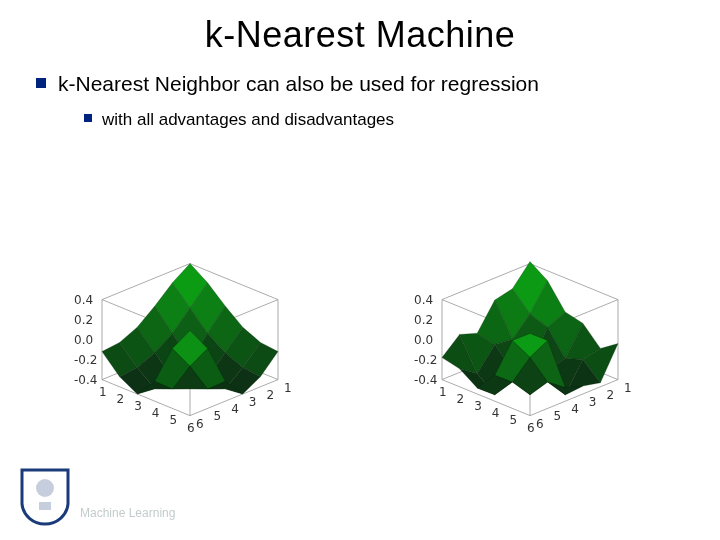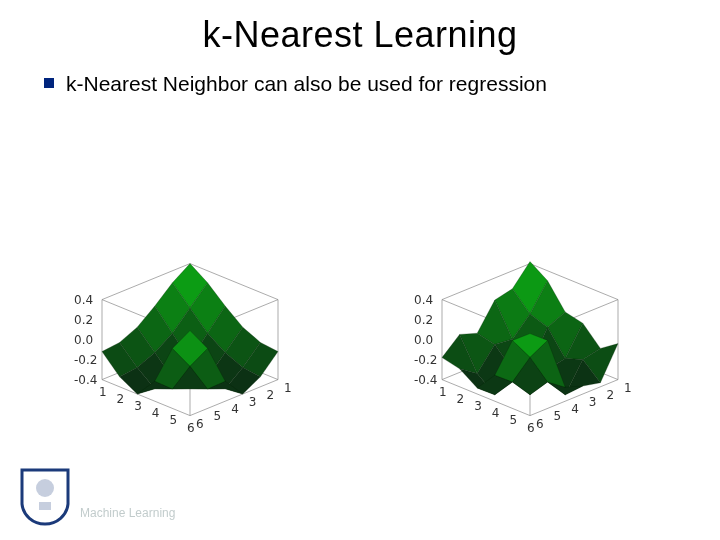--- a/index.html
+++ b/index.html
@@ -21,21 +21,21 @@
   }
   .title {
     font-size: 36px;
     font-weight: 400;
     text-align: center;
     letter-spacing: 0.5px;
     margin: 4px 0 14px 0;
   }
   ul.top {
     list-style: none;
-    margin: 8px;
+    margin: 0;
     padding-left: 6px;
   }
   ul.top > li {
     position: relative;
     padding-left: 22px;
     font-size: 21px;
     line-height: 1.35;
   }
   ul.top > li::before {
     content: "";
@@ -97,25 +97,30 @@
     font-size: 12px;
     color: #9aa;
     opacity: 0.6;
   }
 </style>
 </head>
 <body>
 
 <div class="slide">
 
-  <div class="title">k-Nearest Learning</div>
+  <div class="title">k-Nearest Machine</div>
 
   <ul class="top">
     <li>
       <span>k-Nearest Neighbor can also be used for regression</span>
+      <ul class="sub">
+        <li>
+          <span>with all advantages and disadvantages</span>
+        </li>
+      </ul>
     </li>
   </ul>
 
   <div class="plots">
     <svg class="plot-svg" id="plot-left" width="310" height="260">
         <line x1="155" y1="123.60000000000001" x2="243" y2="159.60000000000002" stroke="#888" stroke-width="0.7"></line>
         <line x1="243" y1="159.60000000000002" x2="155" y2="195.60000000000002" stroke="#888" stroke-width="0.7"></line>
         <line x1="155" y1="195.60000000000002" x2="67" y2="159.60000000000002" stroke="#888" stroke-width="0.7"></line>
         <line x1="67" y1="159.60000000000002" x2="155" y2="123.60000000000001" stroke="#888" stroke-width="0.7"></line>
         <line x1="155" y1="43.60000000000001" x2="243" y2="79.60000000000001" stroke="#888" stroke-width="0.7"></line>

